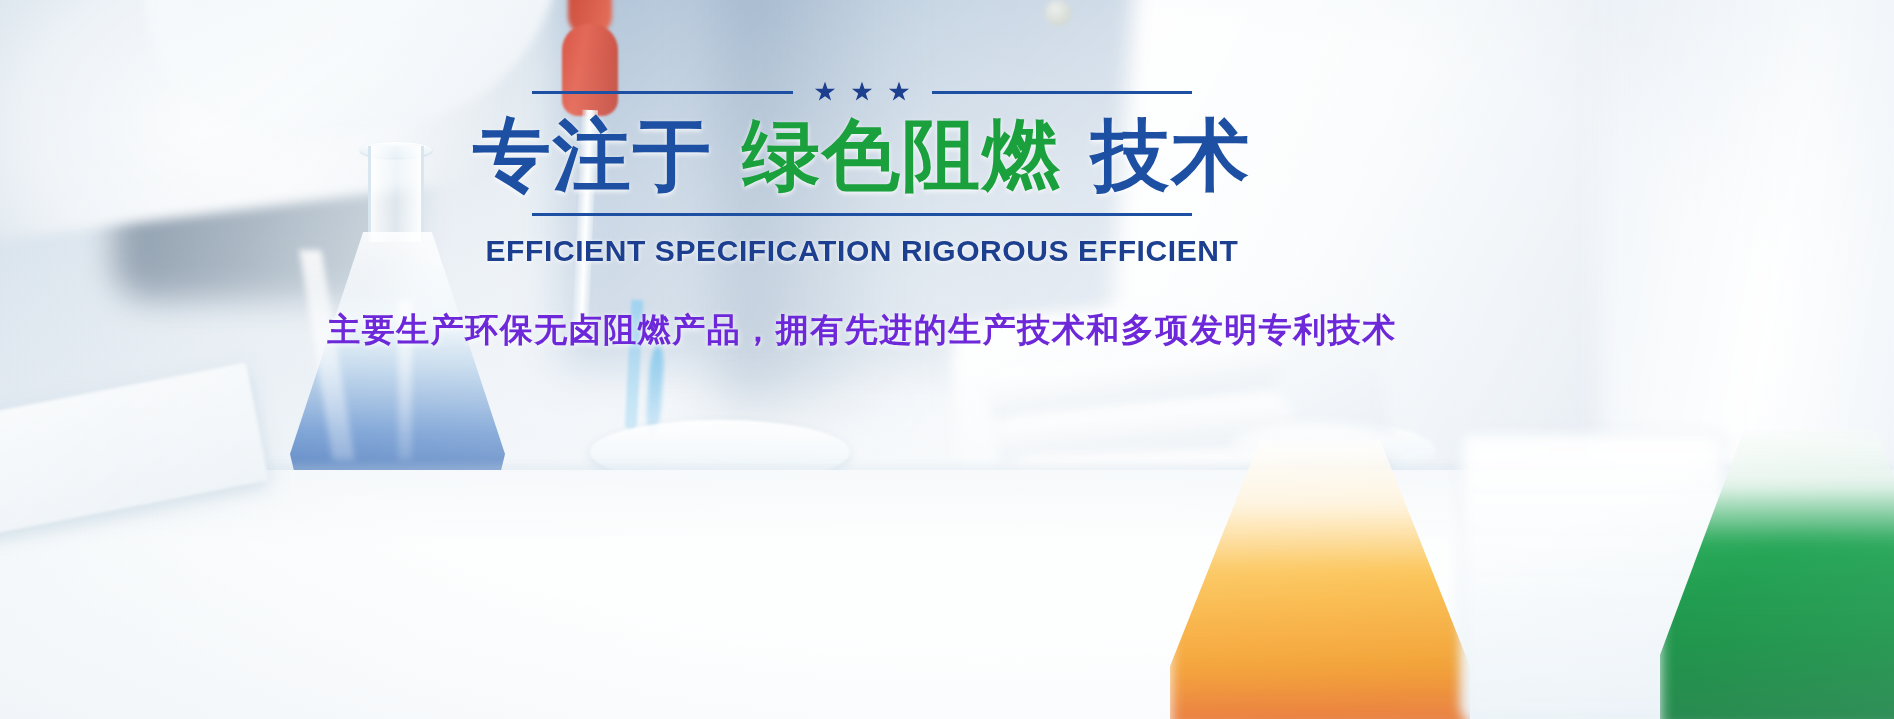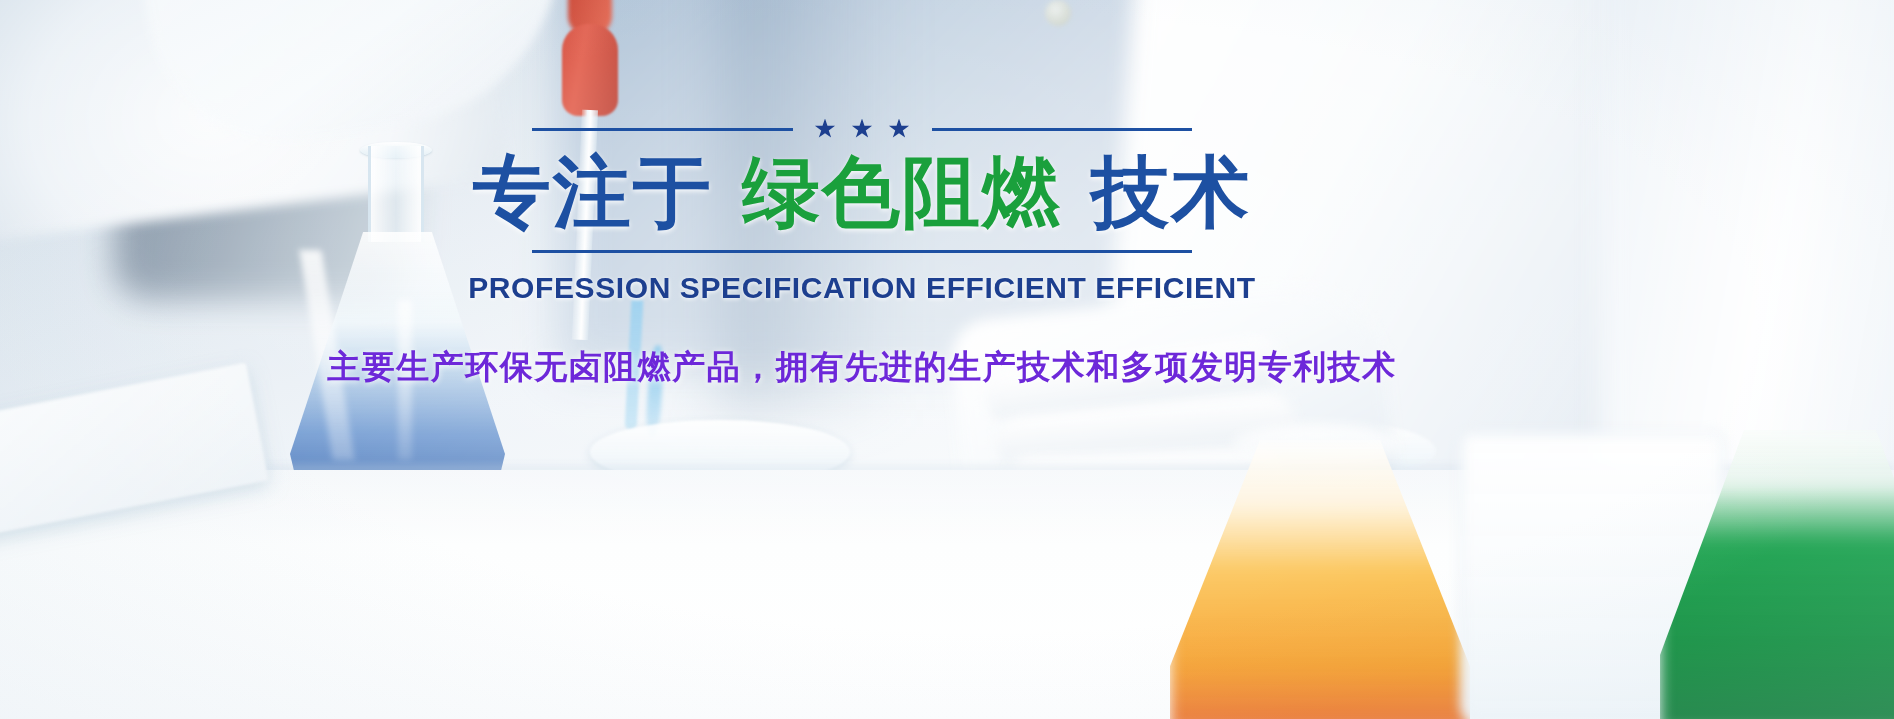--- a/index.html
+++ b/index.html
@@ -236,21 +236,21 @@
   .bg-vignette {
     position:absolute; inset:0;
     background:radial-gradient(ellipse at 52% 45%,rgba(255,255,255,0) 55%,rgba(190,210,226,.22) 100%);
     pointer-events:none;
   }
 
   
   .content {
     position:absolute; left:0; top:0; width:1724px; height:719px;
     display:flex; flex-direction:column; align-items:center;
-    padding-top:117px;
+    padding-top:80px;
   }
 
   .rule-row { display:flex; align-items:center; justify-content:center;
               width:660px; height:24px; }
   .rule { height:3px; background:#1d50a2; flex:1 1 auto; }
   .rule.left  { margin-right:22px; }
   .rule.right { margin-left:22px; }
   .stars { display:flex; gap:16px; align-items:center; }
   .star { width:21px; height:21px; background:#1d3f8f;
           clip-path:polygon(50% 0%,61.8% 35%,98% 35%,68% 57%,79.4% 91%,50% 70%,20.6% 91%,32% 57%,2% 35%,38.2% 35%); }
@@ -342,18 +342,18 @@
       </div>
       <div class="rule right"></div>
     </div>
 
     <div class="headline">
       <span class="hl-blue">专注于</span><span>&nbsp;</span><span class="hl-green">绿色阻燃</span><span>&nbsp;</span><span class="hl-blue">技术</span>
     </div>
 
     <div class="rule-bottom"></div>
 
-    <div class="subtitle-en">PROFESSION SPECIFICATION EFFICIENT EFFICIENT</div>
+    <div class="subtitle-en">EFFICIENT SPECIFICATION RIGOROUS EFFICIENT</div>
 
     <div class="subtitle-cn">主要生产环保无卤阻燃产品，拥有先进的生产技术和多项发明专利技术</div>
   </div>
 
 </div>
 
 </body></html>

